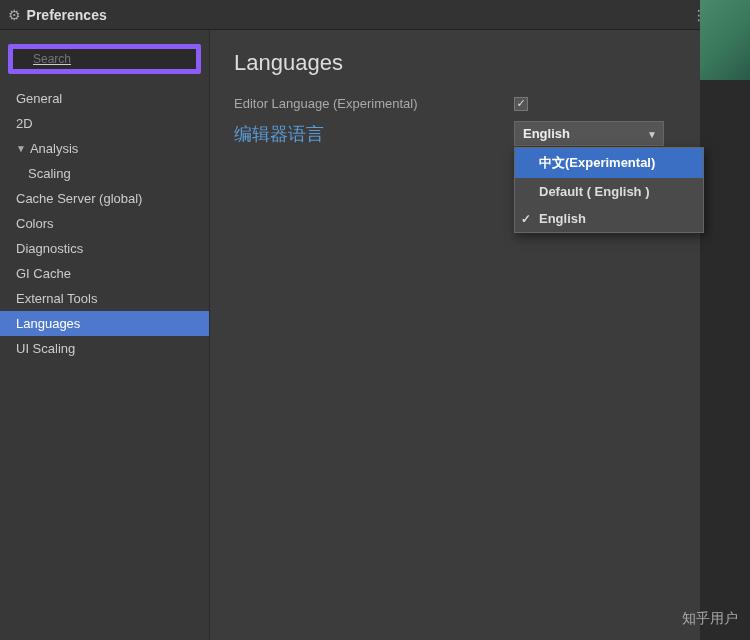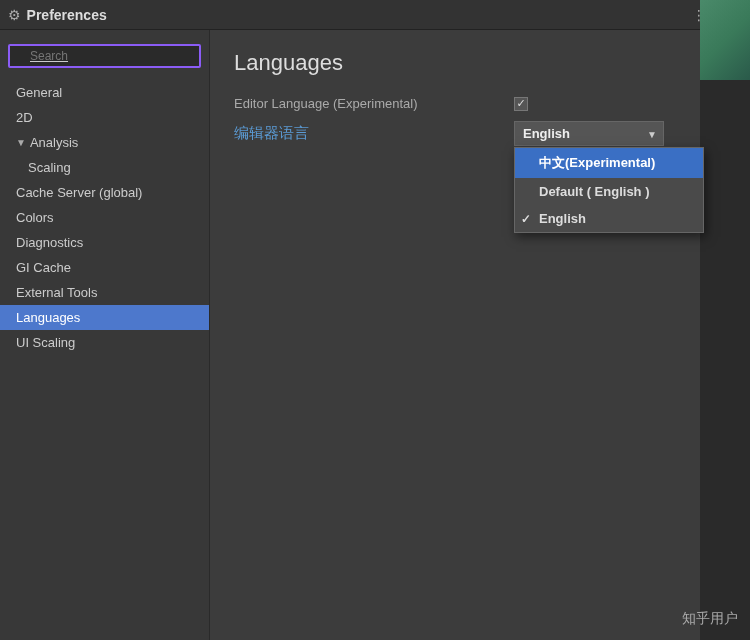--- a/index.html
+++ b/index.html
@@ -61,21 +61,21 @@
       padding: 10px 0;
       flex-shrink: 0;
     }
     .search-bar {
       padding: 4px 8px;
       margin-bottom: 8px;
     }
     .search-input {
       width: 100%;
       background: #2a2a2a;
-      border: 2px solid #8b5cf6;
+      border: 5px solid #8b5cf6;
       border-radius: 2px;
       color: #ccc;
       padding: 3px 6px 3px 20px;
       font-size: 12px;
       outline: none;
       position: relative;
       text-decoration: underline;
     }
     .search-wrapper {
       position: relative;
@@ -128,21 +128,21 @@
       align-items: center;
       margin-bottom: 10px;
     }
     .setting-label {
       color: #aaa;
       font-size: 13px;
       min-width: 280px;
     }
     .setting-label-link {
       color: #5b9bd5;
-      font-size: 15px;
+      font-size: 18px;
       cursor: pointer;
       text-decoration: none;
     }
     .checkbox {
       width: 14px;
       height: 14px;
       background: #555;
       border: 1px solid #777;
       display: flex;
       align-items: center;

